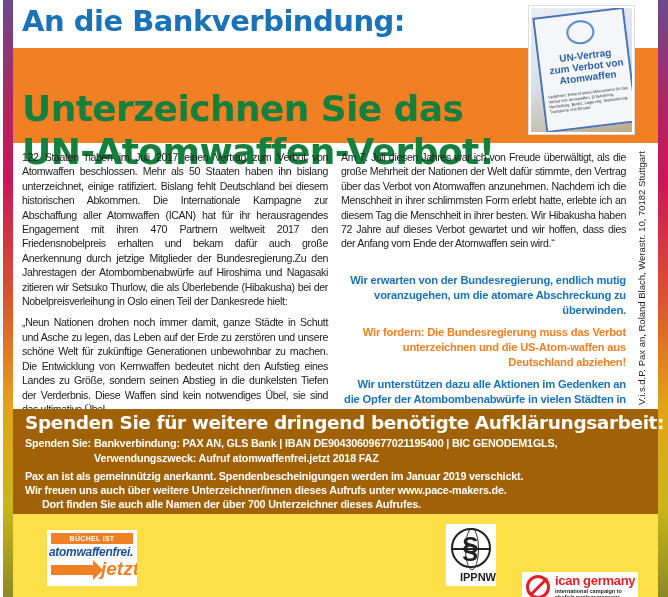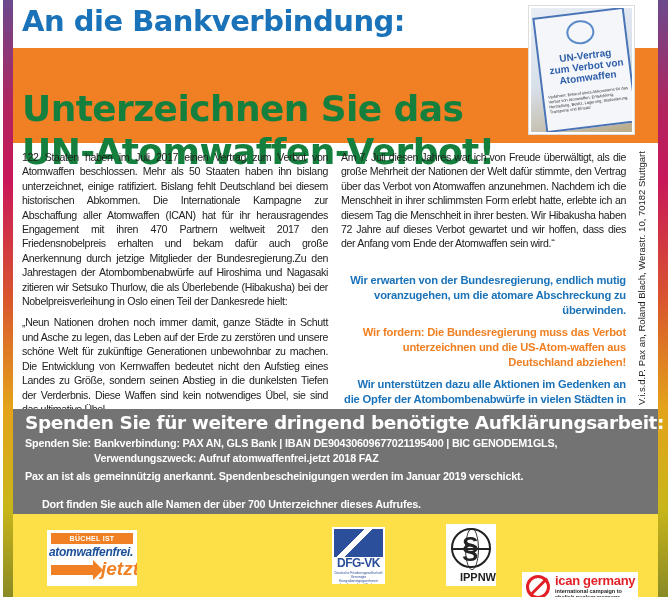--- a/index.html
+++ b/index.html
@@ -78,21 +78,21 @@
   }
   .imprint span {
     position: absolute; left: 50%; top: 50%;
     transform: translate(-50%, -50%) rotate(-90deg);
     white-space: nowrap; font-size: 9.5px; color: #222;
     font-family: "Liberation Sans", sans-serif;
   }
 
   .donate {
     position: absolute; left: 13px; top: 409px; width: 645px; height: 105px;
-    background: #737373; color: #fff;
+    background: #a16207; color: #fff;
   }
   .donate-title {
     position: absolute; left: 12px; top: 3px;
     font-family: "DejaVu Sans", sans-serif; font-weight: bold; font-size: 18.5px;
     white-space: nowrap; letter-spacing: -0.4px;
   }
   .donate-line {
     position: absolute; font-weight: bold; font-size: 10.8px; white-space: nowrap;
     font-family: "Liberation Sans", sans-serif; letter-spacing: -0.2px;
   }
@@ -180,38 +180,34 @@
   <div class="imprint">
     <span>V.i.s.d.P. Pax an, Roland Blach, Werastr. 10, 70182 Stuttgart</span>
   </div>
 
   <div class="donate">
     <div class="donate-title">Spenden Sie für weitere dringend benötigte Aufklärungsarbeit:</div>
     <div class="donate-line" style="left:12px; top:28px;">Spenden Sie:</div>
     <div class="donate-line" style="left:81px; top:28px;">Bankverbindung: PAX AN, GLS Bank | IBAN DE90430609677021195400 | BIC GENODEM1GLS,</div>
     <div class="donate-line" style="left:81px; top:43px;">Verwendungszweck: Aufruf atomwaffenfrei.jetzt 2018 FAZ</div>
     <div class="donate-line" style="left:12px; top:61px;">Pax an ist als gemeinnützig anerkannt. Spendenbescheinigungen werden im Januar 2019 verschickt.</div>
+    <div class="donate-line" style="left:12px; top:75px;">Wir freuen uns auch über weitere Unterzeichner/innen dieses Aufrufs unter www.pace-makers.de.</div>
     <div class="donate-line" style="left:29px; top:89px;">Dort finden Sie auch alle Namen der über 700 Unterzeichner dieses Aufrufes.</div>
   </div>
 
   <div class="logos">
 
     <div class="logo logo-atom">
       <div class="atom-top">BÜCHEL IST ÜBERALL!</div>
       <div class="atom-mid">atomwaffenfrei.</div>
       <div class="atom-arrow"></div>
       <div class="atom-jetzt">jetzt</div>
     </div>
 
 
-    <div class="logo logo-dfg">
-      <div class="dfg-img"></div>
-      <div class="dfg-name">DFG-VK</div>
-      <div class="dfg-sub">Deutsche Friedensgesellschaft Vereinigte KriegsdienstgegnerInnen Landesverband Baden-Württemberg</div>
-    </div>
 
     <div class="logo logo-ippnw">
       <div class="ippnw-globe"></div>
       <div class="ippnw-snake">§</div>
       <div class="ippnw-text">IPPNW</div>
     </div>
 
     <div class="logo logo-ican">
       <div class="ican-sym"></div>
       <div class="ican-title">ican germany</div>

